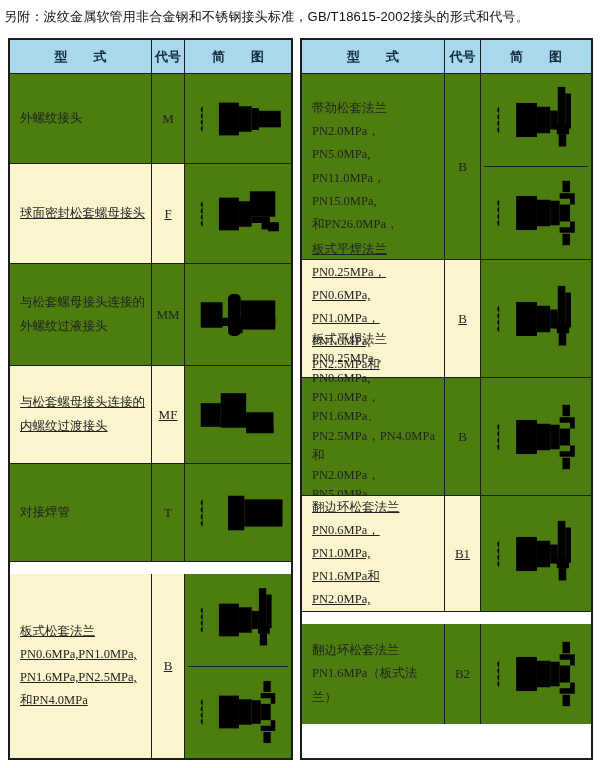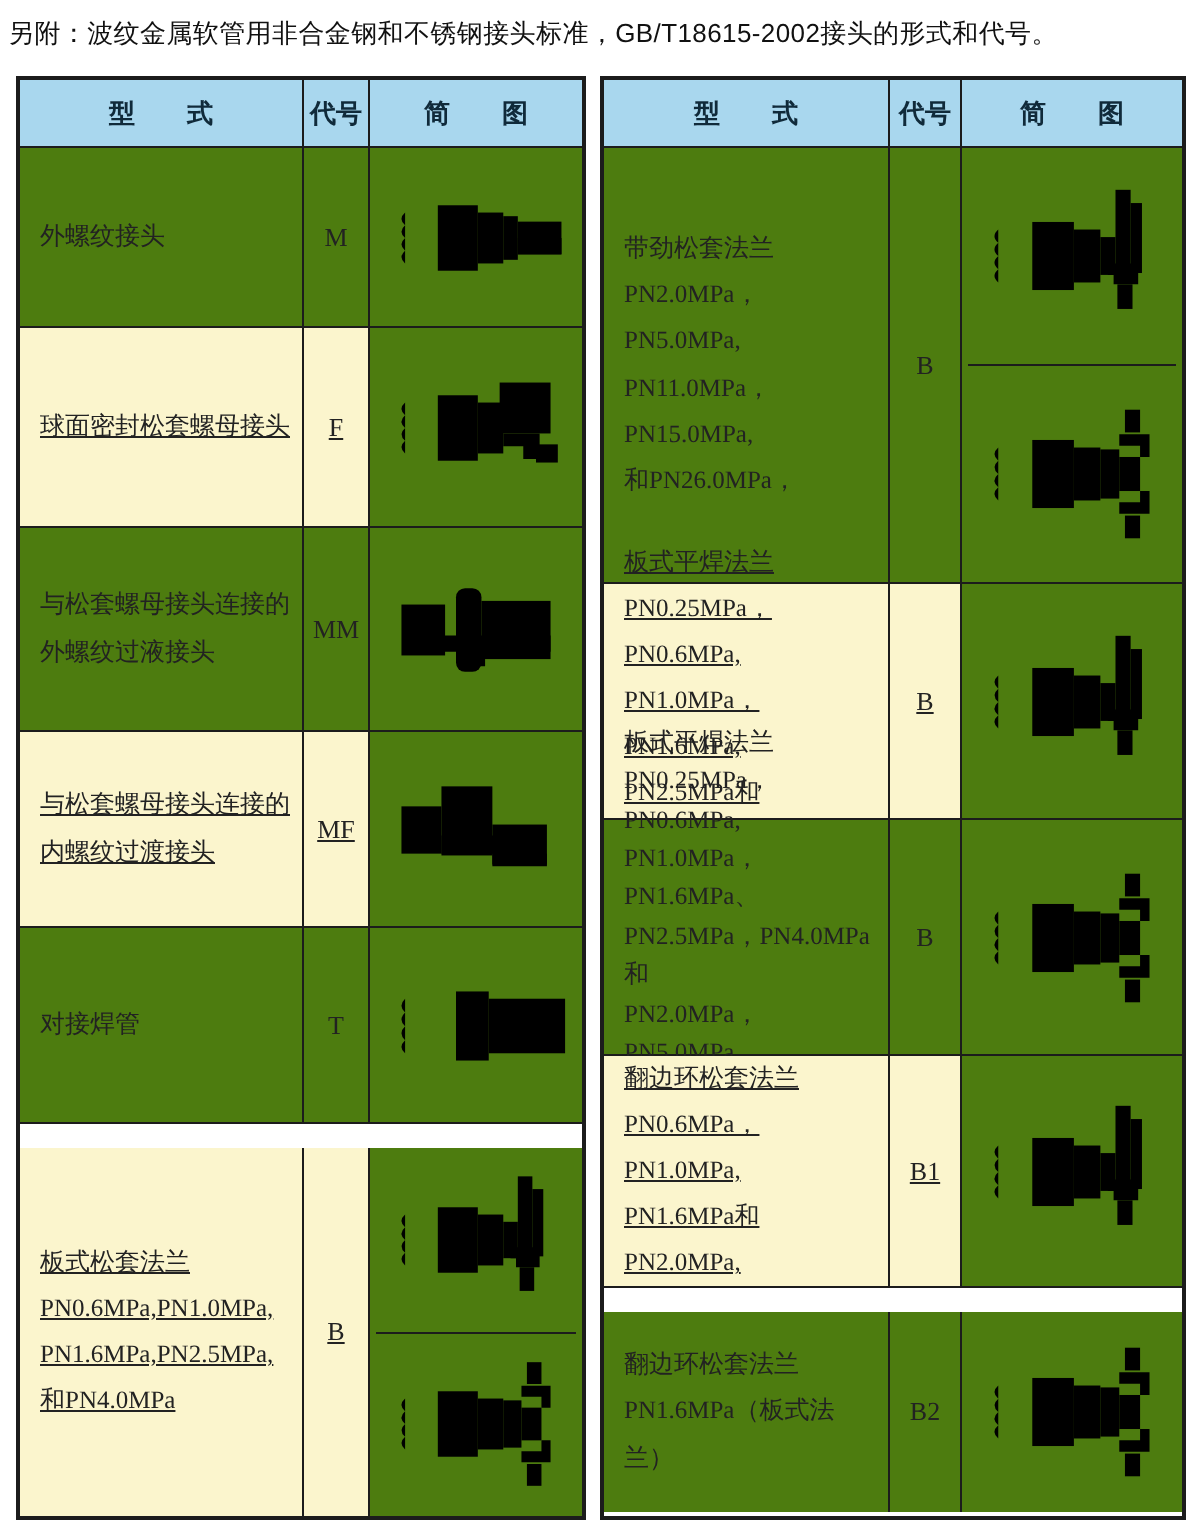--- a/index.html
+++ b/index.html
@@ -201,21 +201,21 @@
       </div>
     </div>
 
     <div class="tbl rt">
       <div class="row hdr">
         <div class="cell c1">型　　式</div>
         <div class="cell c2">代号</div>
         <div class="cell c3">简　　图</div>
       </div>
 
-      <div class="row" style="height:218px">
+      <div class="row" style="height:186px">
         <div class="cell c1 typ">带劲松套法兰
 PN2.0MPa，PN5.0MPa,
 PN11.0MPa，PN15.0MPa,
 和PN26.0MPa，</div>
         <div class="cell c2 code">B</div>
         <div class="cell c3 diagcol">
           <div class="sub">
             <svg class="diag" width="104" height="90">
                 <use href="#sym-flplate"></use>
               </svg>

